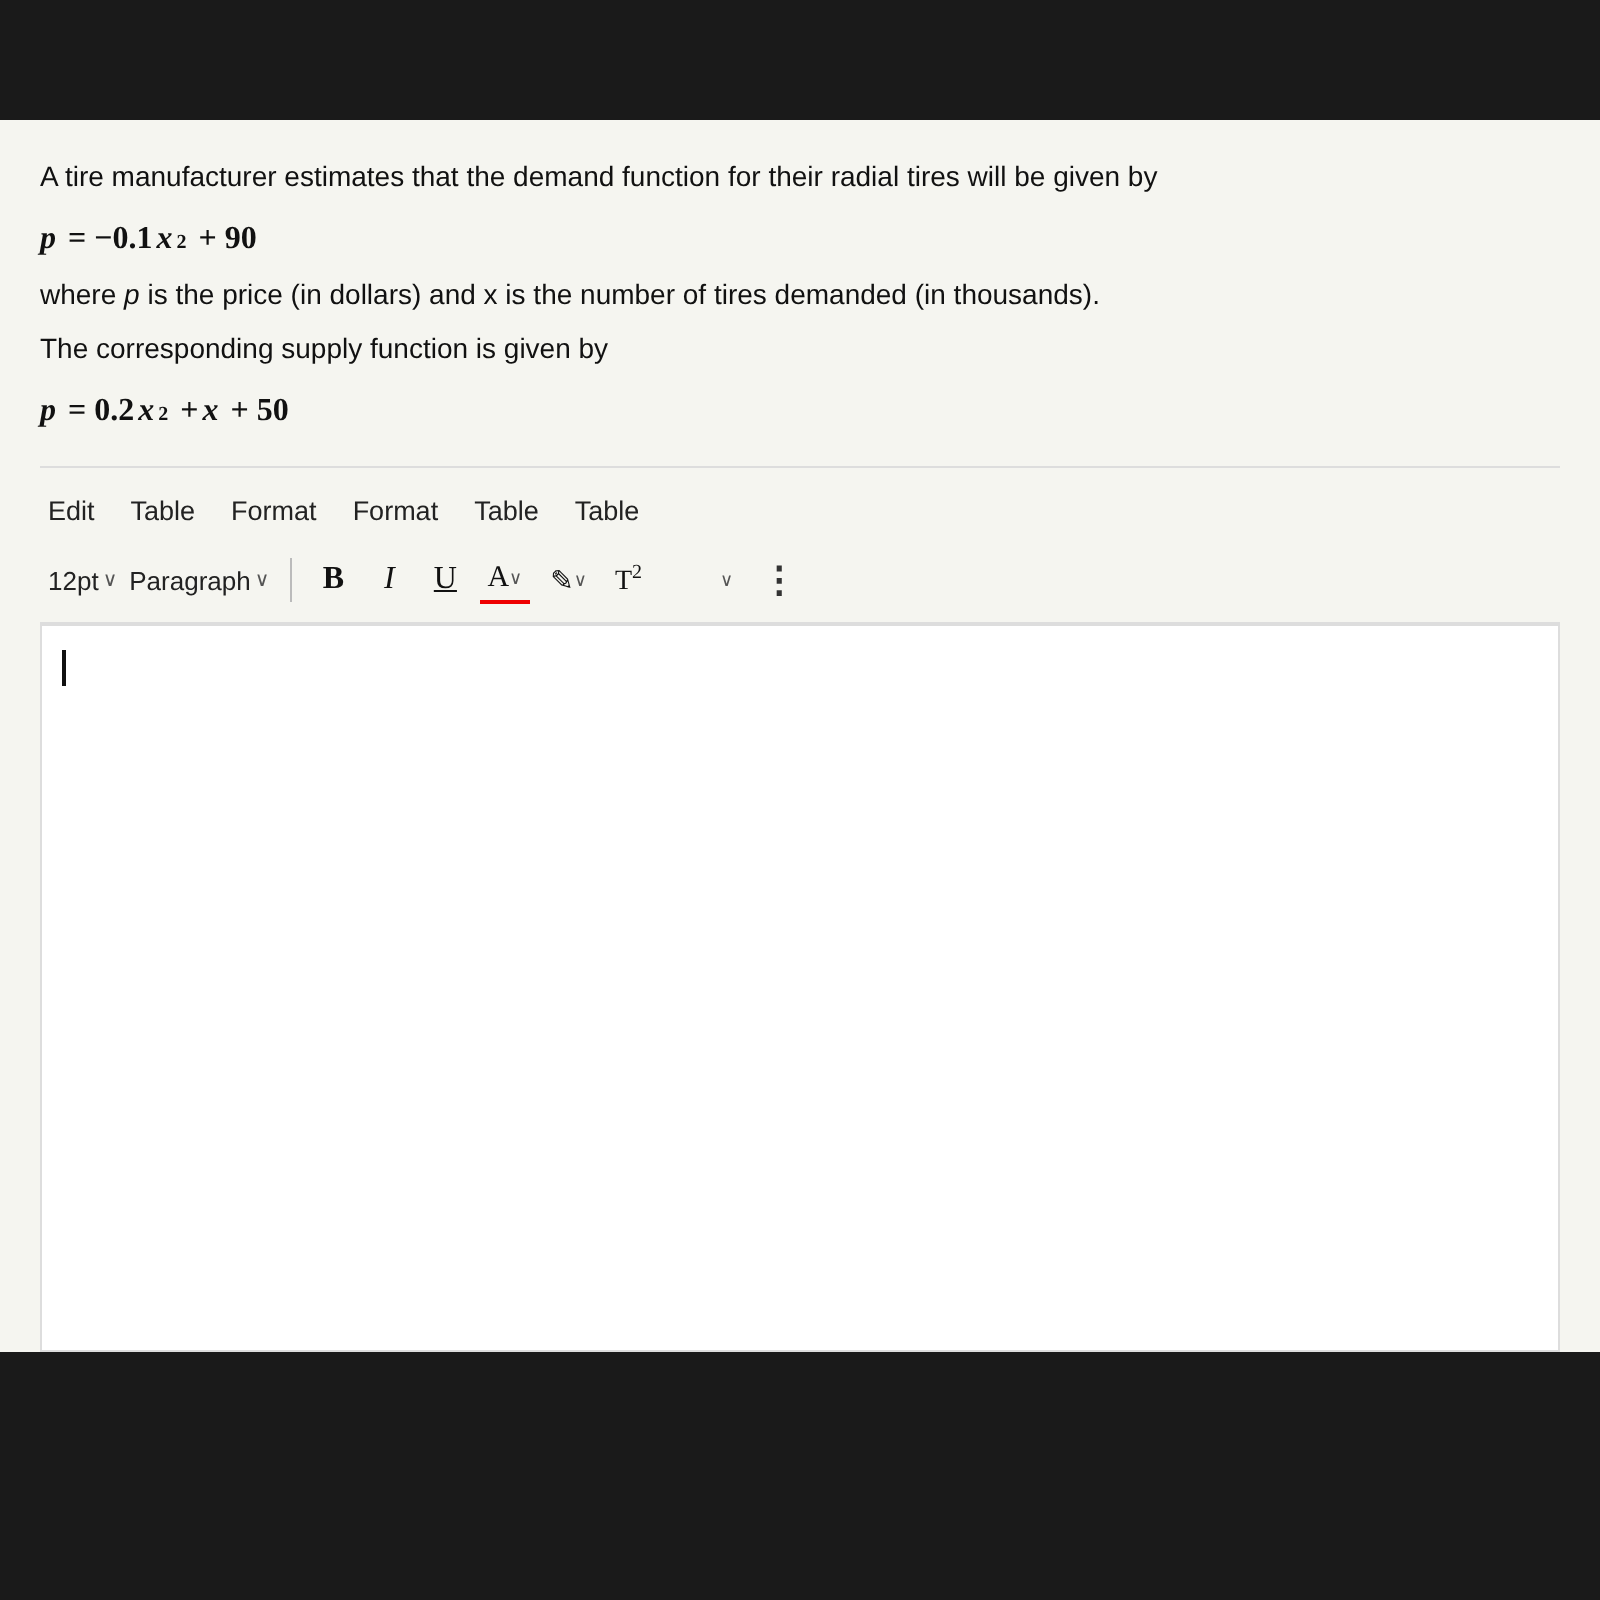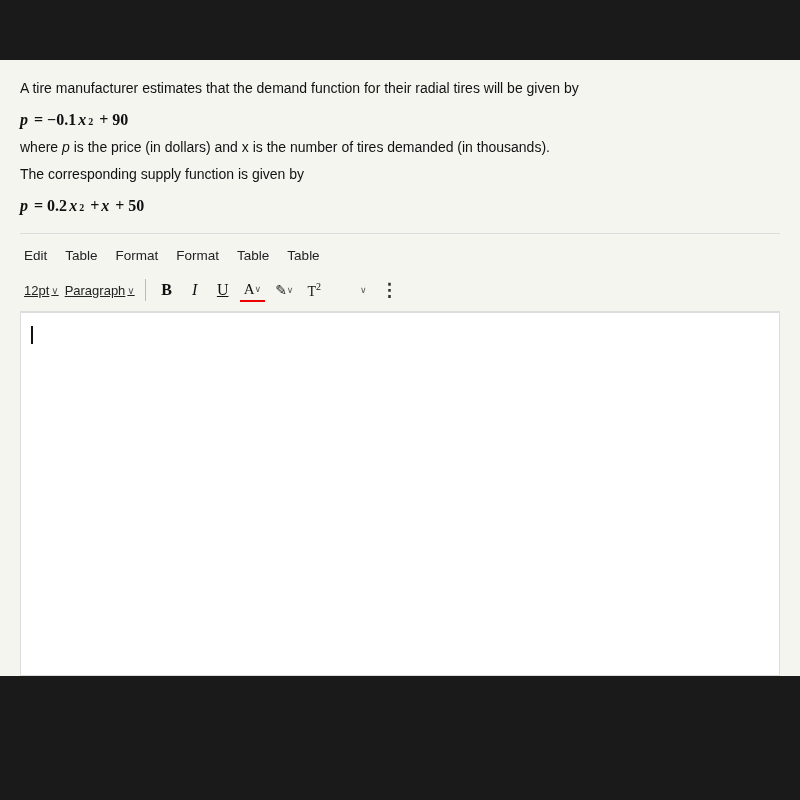--- a/index.html
+++ b/index.html
@@ -84,21 +84,20 @@
       padding: 6px 0 8px 4px;
       border-bottom: 1px solid #ddd;
     }
 
     .toolbar-font-size {
       font-size: 13px;
       color: #222;
       display: flex;
       align-items: center;
       gap: 2px;
-      text-decoration: underline;
     }
 
     .toolbar-separator {
       width: 1px;
       height: 22px;
       background: #bbb;
       margin: 0 4px;
     }
 
     .toolbar-btn {

